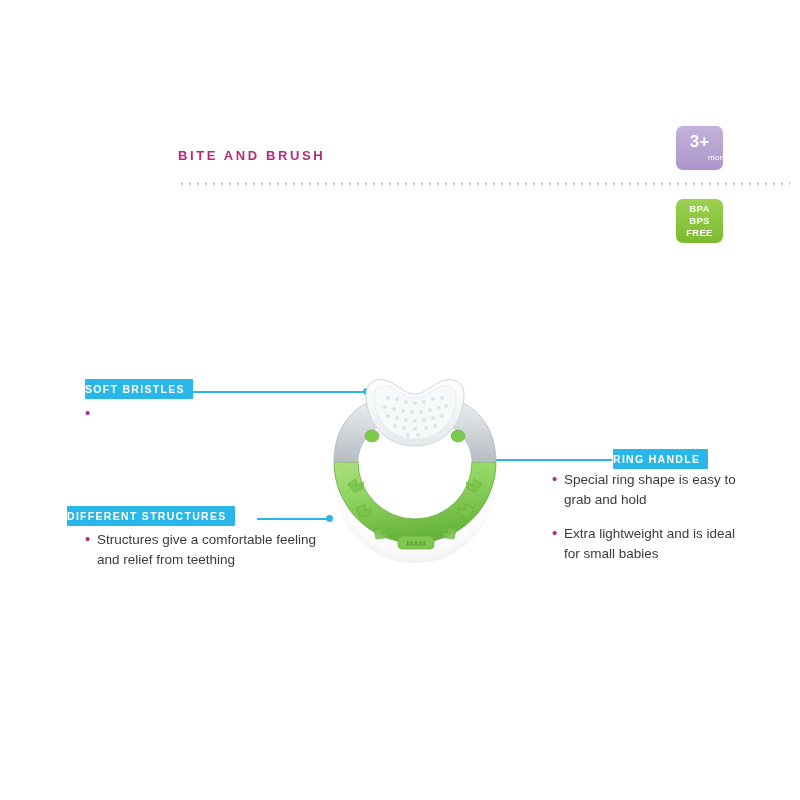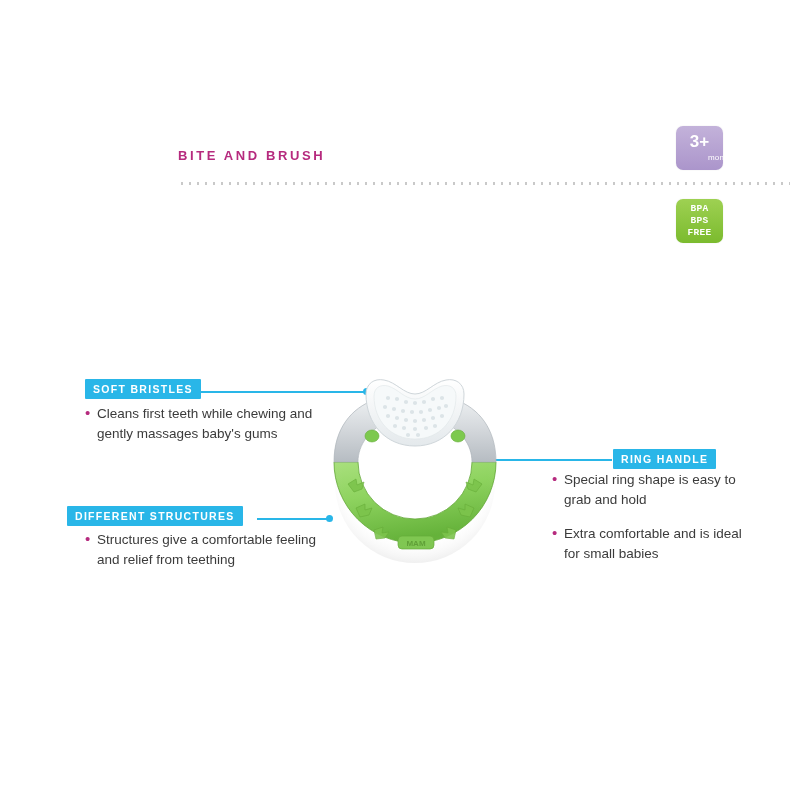--- a/index.html
+++ b/index.html
@@ -85,32 +85,31 @@
     background-image: linear-gradient(#9ed152, #7bbb2e);
     padding-top: 4px;
     box-sizing: border-box;
   }
   .badge-bpa span {
     display: block;
     font-size: 9.5px;
     font-weight: bold;
     line-height: 12px;
     letter-spacing: 0.3px;
-    font-family: Liberation Mono, monospace;
   }
 
   
   .callout-tag {
     position: absolute;
     background: #29b6e8;
     color: #ffffff;
     font-size: 10.5px;
     font-weight: bold;
     letter-spacing: 1.3px;
-    padding: 4px 8px 4px 8px;
+    padding: 4px 8px 4px 0;
     white-space: nowrap;
     border-radius: 1px;
   }
   .tag-soft-bristles { left: 85px; top: 379px; }
   .tag-diff-structures { left: 67px; top: 506px; }
   .tag-ring-handle { left: 613px; top: 449px; text-align: right; }
 
   .callout-body {
     position: absolute;
     font-size: 13.5px;
@@ -179,32 +178,32 @@
   <div class="dot" style="left:363px; top:388px;"></div>
 
   <div class="line" style="left:257px; top:518px; width:74px; height:1.5px;"></div>
   <div class="dot" style="left:326px; top:515px;"></div>
 
   <div class="line" style="left:490px; top:459px; width:122px; height:1.5px;"></div>
   <div class="dot" style="left:487px; top:456px;"></div>
 
   <div class="callout-tag tag-soft-bristles">SOFT BRISTLES</div>
   <div class="callout-body body-soft-bristles">
-    <p><span class="bullet">•</span><span>Cleans first teeth while chewing and gently massages baby's gums</span></p>
+    <p><span class="bullet">•</span></p>
   </div>
 
   <div class="callout-tag tag-diff-structures">DIFFERENT STRUCTURES</div>
   <div class="callout-body body-diff-structures">
     <p><span class="bullet">•</span><span>Structures give a comfortable feeling and relief from teething</span></p>
   </div>
 
   <div class="callout-tag tag-ring-handle">RING HANDLE</div>
   <div class="callout-body body-ring-handle">
     <p><span class="bullet">•</span><span>Special ring shape is easy to grab and hold</span></p>
-    <p><span class="bullet">•</span><span>Extra comfortable and is ideal for small babies</span></p>
+    <p><span class="bullet">•</span><span>Extra lightweight and is ideal for small babies</span></p>
   </div>
 
   <div id="product">
     <svg width="230" height="230" viewBox="0 0 230 230" xmlns="http://www.w3.org/2000/svg">
       <defs>
         <linearGradient id="greenGrad" x1="0" y1="0" x2="0.3" y2="1">
           <stop offset="0%" stop-color="#a9e07d"></stop>
           <stop offset="45%" stop-color="#8ed35f"></stop>
           <stop offset="100%" stop-color="#65b23a"></stop>
         </linearGradient>

